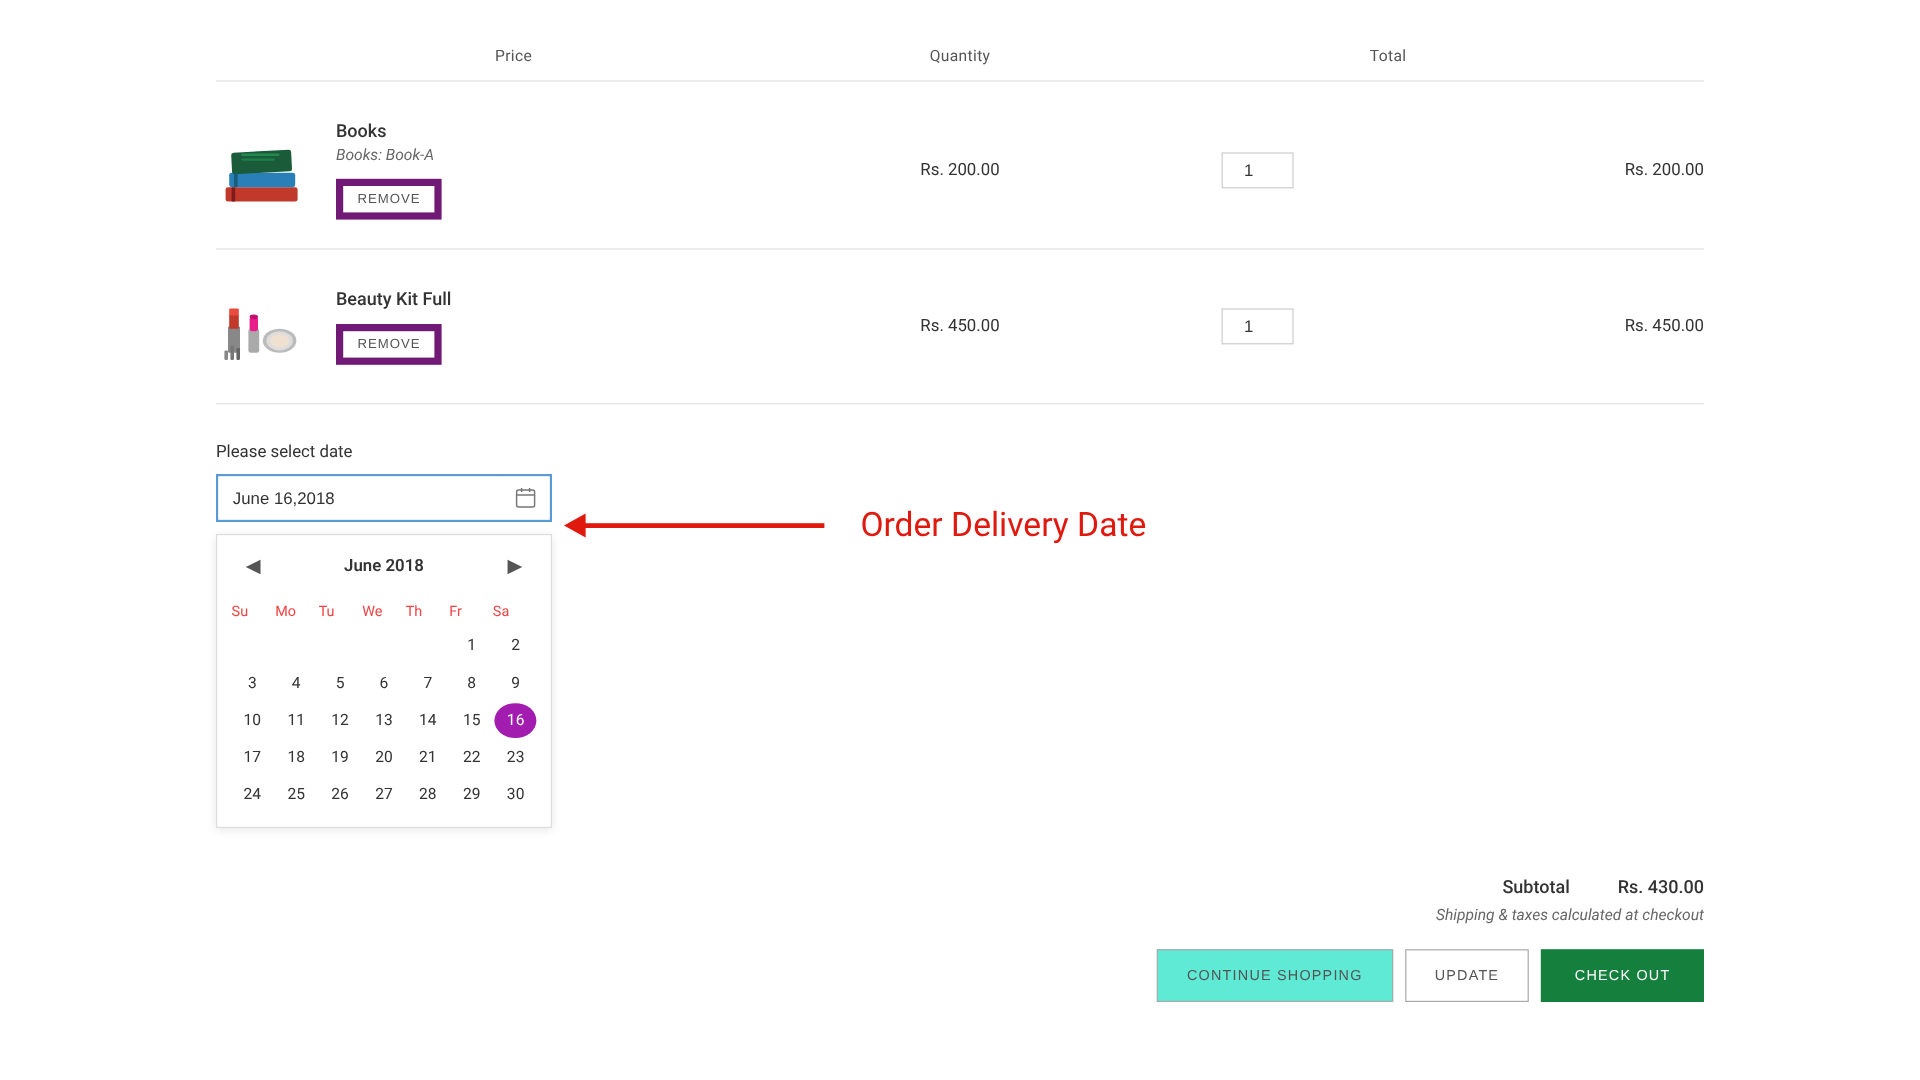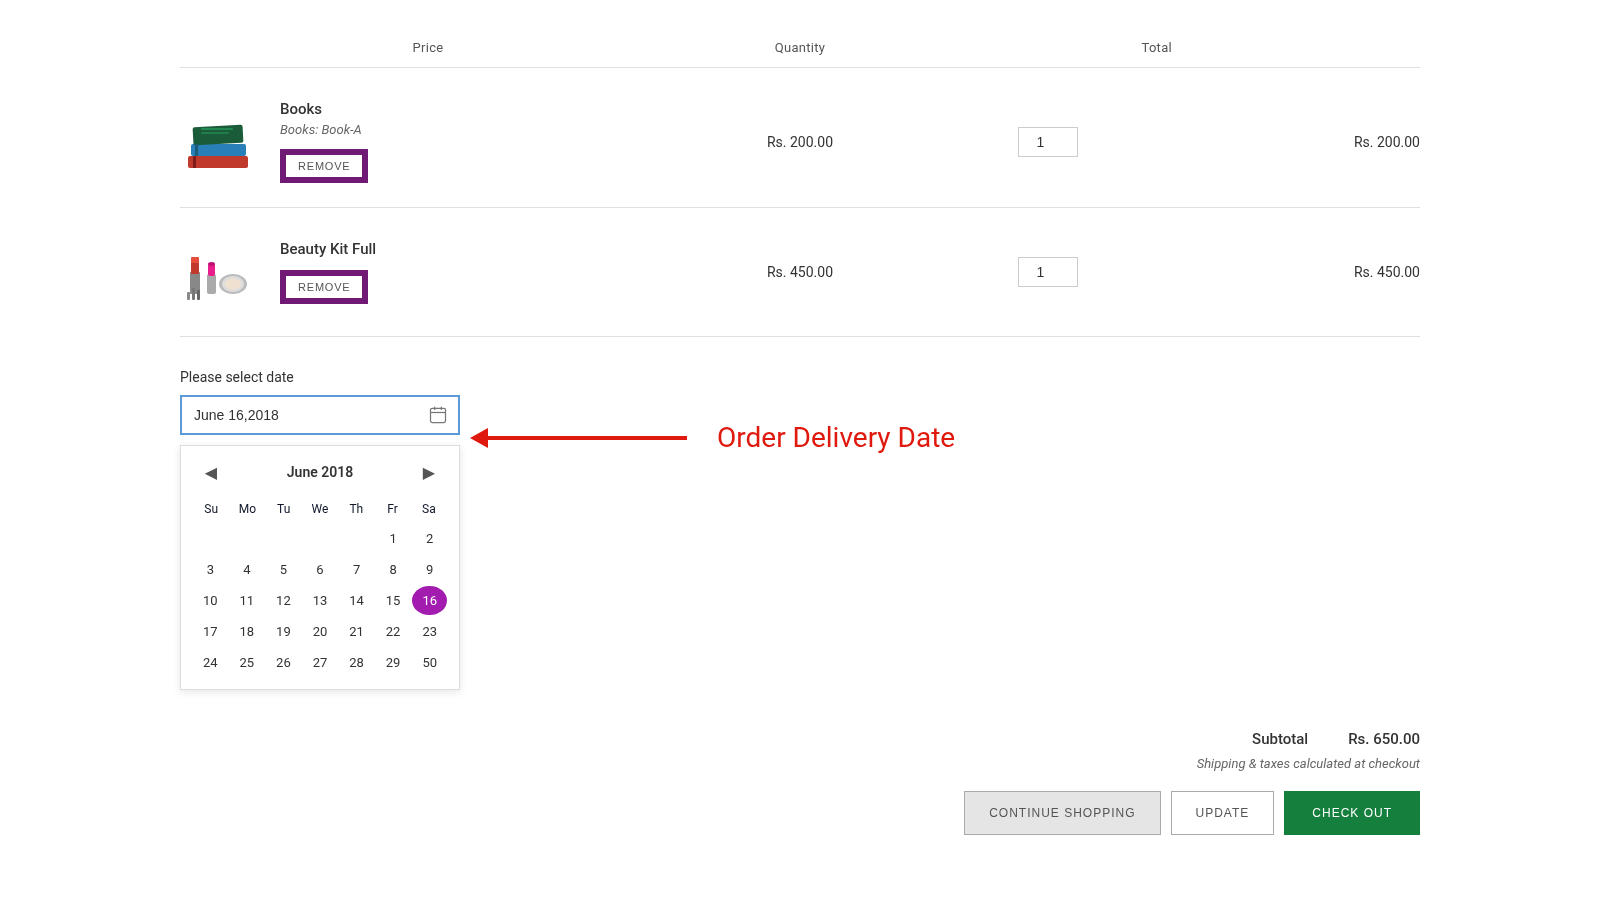--- a/index.html
+++ b/index.html
@@ -163,23 +163,23 @@
     }
     .calendar-grid {
       padding: 0 12px 12px;
     }
     .calendar-days-header {
       display: grid;
       grid-template-columns: repeat(7, 1fr);
       margin-bottom: 4px;
     }
     .cal-day-header {
-      text-align: center;
+      text-align: left;
       font-size: 12px;
-      color: #0f172a;
+      color: #ef4444;
       padding: 4px 0;
     }
     .calendar-days {
       display: grid;
       grid-template-columns: repeat(7, 1fr);
       gap: 2px;
     }
     .cal-day {
       text-align: center;
       padding: 7px 4px;
@@ -245,21 +245,21 @@
       color: #666;
       font-style: italic;
     }
     .action-buttons {
       display: flex;
       gap: 10px;
       margin-top: 12px;
     }
     .btn-continue {
       border: 1px solid #aaa;
-      background: #e5e5e5;
+      background: #5eead4;
       padding: 14px 24px;
       font-size: 12px;
       letter-spacing: 1px;
       cursor: pointer;
       color: #555;
       font-weight: 500;
     }
     .btn-update {
       border: 1px solid #aaa;
       background: #fff;
@@ -423,39 +423,39 @@
               <span class="cal-day">20</span>
               <span class="cal-day">21</span>
               <span class="cal-day">22</span>
               <span class="cal-day">23</span>
               <span class="cal-day">24</span>
               <span class="cal-day">25</span>
               <span class="cal-day">26</span>
               <span class="cal-day">27</span>
               <span class="cal-day">28</span>
               <span class="cal-day">29</span>
-              <span class="cal-day">50</span>
+              <span class="cal-day">30</span>
             </div>
         </div>
       </div>
     </div>
 
     <div class="annotation-area" style="margin-top: 52px; margin-left: 10px;">
       <div class="arrow-container">
         <div class="arrow-head"></div>
         <div class="arrow-line"></div>
       </div>
       <span class="annotation-text">Order Delivery Date</span>
     </div>
   </div>
 
   <div class="bottom-section">
     <div class="subtotal-row">
       <span class="subtotal-label">Subtotal</span>
-      <span class="subtotal-value">Rs. 650.00</span>
+      <span class="subtotal-value">Rs. 430.00</span>
     </div>
     <div class="shipping-note">Shipping &amp; taxes calculated at checkout</div>
     <div class="action-buttons">
       <button class="btn-continue">CONTINUE SHOPPING</button>
       <button class="btn-update">UPDATE</button>
       <button class="btn-checkout">CHECK OUT</button>
     </div>
   </div>
 </div>
 

